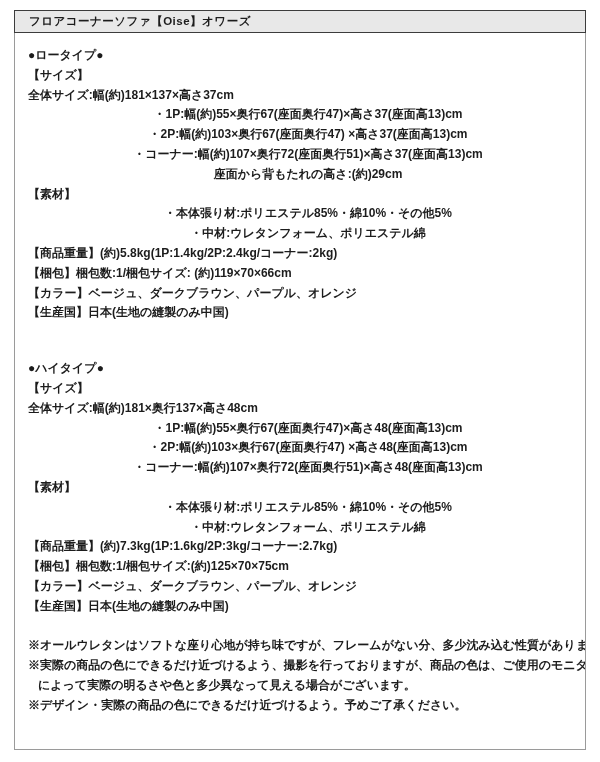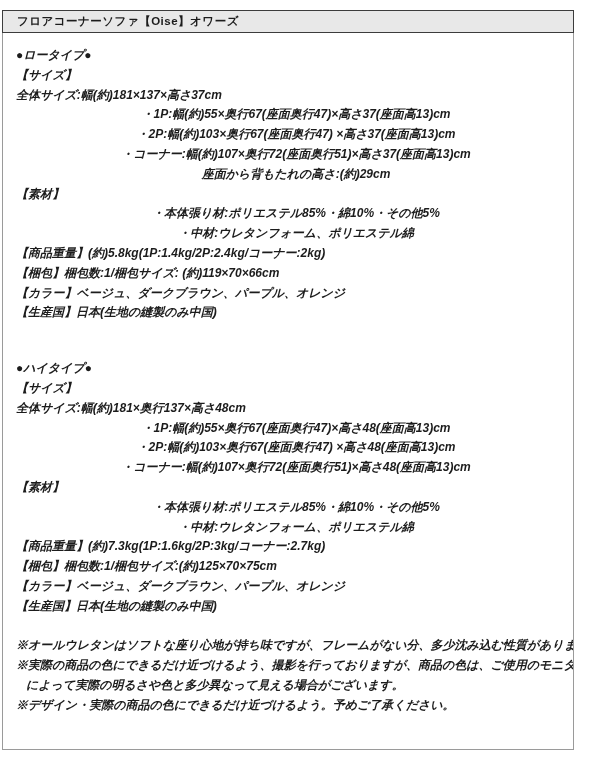--- a/index.html
+++ b/index.html
@@ -12,21 +12,21 @@
   html,body{margin:0;padding:0;}
   body{
     width:600px;height:762px;
     background:var(--page-bg);
     font-family:"Liberation Sans", sans-serif;
     color:var(--text);
     position:relative;
     overflow:hidden;
   }
   .doc{
-    position:absolute;left:2px;top:10px;width:572px;height:634px;
+    position:absolute;left:14px;top:10px;width:572px;height:634px;
     box-sizing:border-box;
   }
   .doc-header{
     box-sizing:border-box;
     height:23px;
     background:var(--header-bg);
     border:1px solid var(--header-border);
     display:flex;align-items:center;
     padding-left:14px;
     font-size:11.5px;font-weight:bold;
@@ -34,21 +34,20 @@
     white-space:nowrap;
   }
   .doc-body{
     box-sizing:border-box;
     height:717px;
     border:1px solid var(--box-border);
     border-top:none;
     padding:13px 4px 0 13px;
     font-size:12px;font-weight:bold;
     overflow:hidden;
-    font-style:italic;
   }
   .line{
     height:19.8px;line-height:19.8px;
     white-space:nowrap;
   }
   .indent{padding-left:7px;text-align:center;}
   .note-indent{padding-left:10px;}
   .section + .section{margin-top:36px;}
   .notes{margin-top:19.8px;}
 </style>

